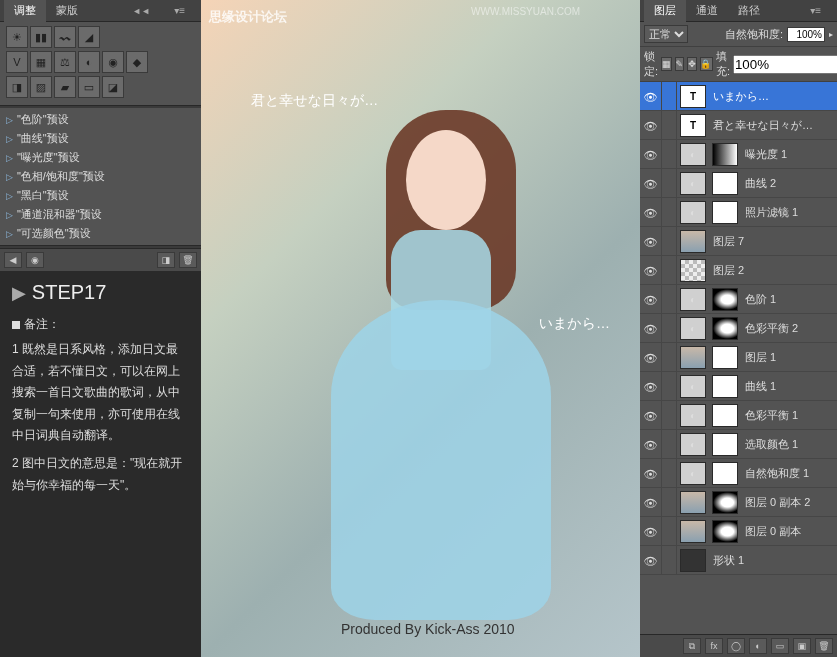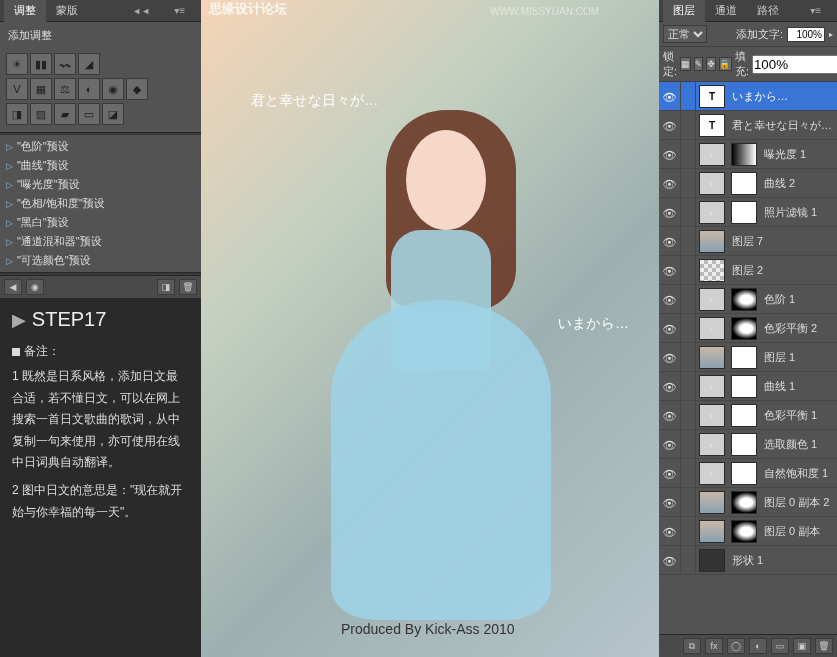--- a/index.html
+++ b/index.html
@@ -1,18 +1,18 @@
 <!DOCTYPE html>
 <html><head>
 <meta charset="utf-8">
 <style>
 * { margin: 0; padding: 0; box-sizing: border-box; font-family: "Microsoft YaHei", sans-serif; }
 body { background: #2a2a2a; width: 837px; height: 657px; overflow: hidden; display: flex; }
 .left-panel { width: 201px; background: #535353; display: flex; flex-direction: column; }
-.right-panel { width: 178px; background: #535353; display: flex; flex-direction: column; border-radius: 22px; }
+.right-panel { width: 197px; background: #535353; display: flex; flex-direction: column; border-radius: 22px; }
 .center { flex: 1; position: relative; background: linear-gradient(135deg, #f5d4b7 0%, #c5d0c0 30%, #9db0b0 60%, #b5c5ca 100%); overflow: hidden; }
 
 .panel-tabs { display: flex; background: #424242; border-bottom: 1px solid #282828; height: 22px; align-items: center; padding-left: 4px; }
 .panel-tabs span { font-size: 11px; color: #ccc; padding: 20px 10px; cursor: pointer; }
 .panel-tabs span.active { background: #535353; color: #fff; }
 .panel-tabs .mini { margin-left: auto; margin-right: 4px; color: #aaa; font-size: 9px; }
 .panel-tabs .menu-icon { margin-right: 6px; color: #aaa; font-size: 10px; }
 
 .section-label { font-size: 11px; color: #ddd; padding: 6px 8px; }
 .adj-icons { padding: 4px 6px; }
@@ -24,21 +24,21 @@
 .preset-item { display: flex; align-items: center; padding: 2px 6px; font-size: 11px; color: #ddd; cursor: pointer; }
 .preset-item .tri { color: #8ab4d8; margin-right: 4px; font-size: 9px; }
 
 .tutorial { padding: 10px 12px; background: #2a2a2a; flex: 1; color: #ddd; }
 .step-title { display: flex; align-items: center; margin-bottom: 12px; }
 .step-title .tri { color: #aaa; font-size: 18px; margin-right: 6px; }
 .step-title span:last-child { font-size: 20px; color: #eee; text-align: center; }
 .bullet { font-size: 12px; margin-bottom: 6px; }
 .sq { display: inline-block; width: 8px; height: 8px; background: #ddd; margin-right: 4px; vertical-align: middle; }
 .numitem { font-size: 12px; line-height: 1.8; margin-bottom: 6px; }
-.wm-left { position: absolute; top: 0; left: 8px; font-size: 13px; color: rgba(255,255,255,0.8); font-weight: bold; }
+.wm-left { position: absolute; top: 8px; left: 8px; font-size: 13px; color: rgba(255,255,255,0.8); font-weight: bold; }
 .wm-right { position: absolute; top: 6px; right: 60px; font-size: 10px; color: rgba(255,255,255,0.5); }
 .overlay-text { position: absolute; color: #fff; font-size: 14px; }
 .overlay-text.top { top: 92px; left: 50px; }
 .overlay-text.mid { top: 315px; right: 30px; }
 .credit { position: absolute; bottom: 20px; left: 140px; color: #333; font-size: 14px; }
 
 .layer-header { display: flex; align-items: center; padding: 3px 4px; font-size: 11px; color: #ddd; gap: 4px; border-bottom: 1px solid #404040; }
 .layer-header select { background: #5a5a5a; color: #ddd; border: 1px solid #3a3a3a; font-size: 11px; height: 18px; }
 .layer-header input { width: 38px; background: #fff; color: #000; border: 1px solid #3a3a3a; font-size: 10px; height: 15px; text-align: right; padding-right: 2px; }
 .lock-row { display: flex; align-items: center; padding: 2px 4px; font-size: 11px; color: #ddd; gap: 3px; border-bottom: 1px solid #404040; }
@@ -71,21 +71,20 @@
 </head>
 <body>
 
 <div class="left-panel">
   <div class="panel-tabs">
     <span class="active">调整</span>
     <span>蒙版</span>
     <span class="mini">◄◄</span>
     <span class="menu-icon">▾≡</span>
   </div>
-  <div class="section-label">添加调整</div>
   <div class="adj-icons">
     <div class="adj-row">
       <div class="adj-btn">☀</div>
       <div class="adj-btn">▮▮</div>
       <div class="adj-btn">〰</div>
       <div class="adj-btn">◢</div>
     </div>
     <div class="adj-row">
       <div class="adj-btn">V</div>
       <div class="adj-btn">▦</div>
@@ -168,21 +167,21 @@
 
 <div class="right-panel">
   <div class="panel-tabs">
     <span class="active">图层</span>
     <span>通道</span>
     <span>路径</span>
     <span class="menu-icon" style="margin-left:auto">▾≡</span>
   </div>
   <div class="layer-header">
     <select><option>正常</option></select>
-    <span style="margin-left:auto">添加文字:</span>
+    <span style="margin-left:auto">自然饱和度:</span>
     <input value="100%" style="">
     <span style="font-size:8px">▸</span>
   </div>
   <div class="lock-row">
     <span>锁定:</span>
     <div class="lock-ico">▦</div>
     <div class="lock-ico">✎</div>
     <div class="lock-ico">✥</div>
     <div class="lock-ico">🔒</div>
     <span style="margin-left:auto">填充:</span>

